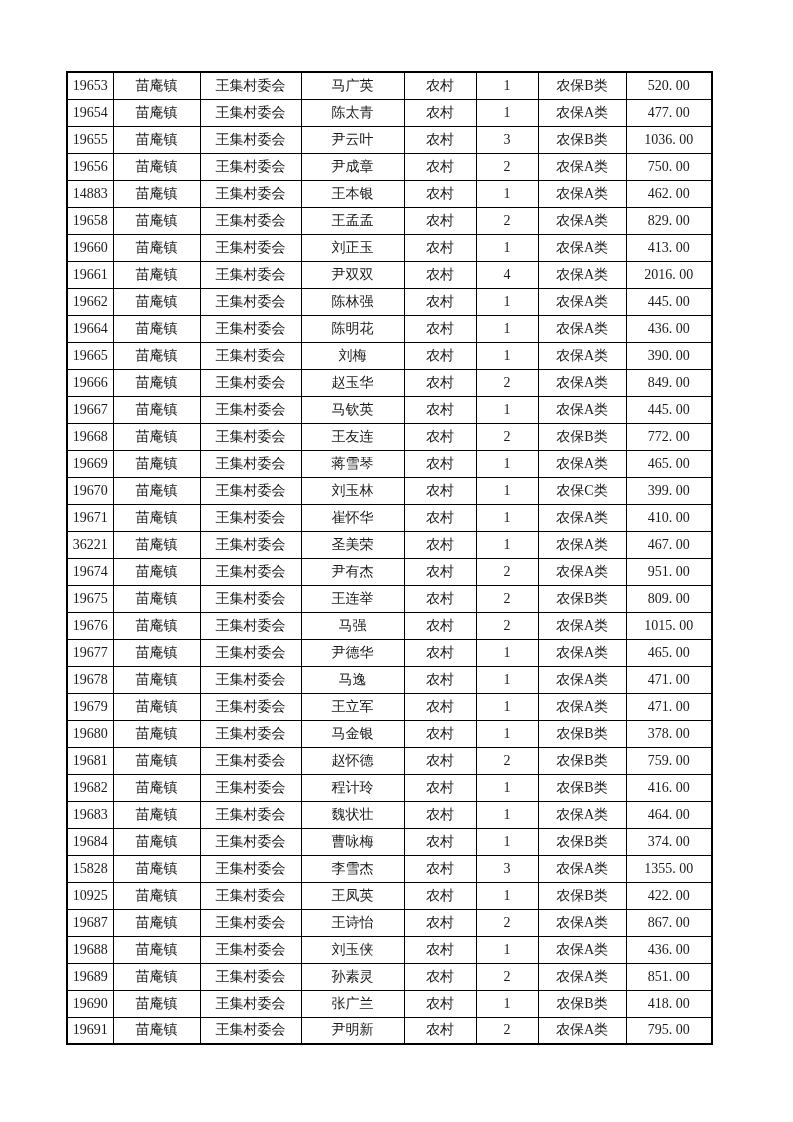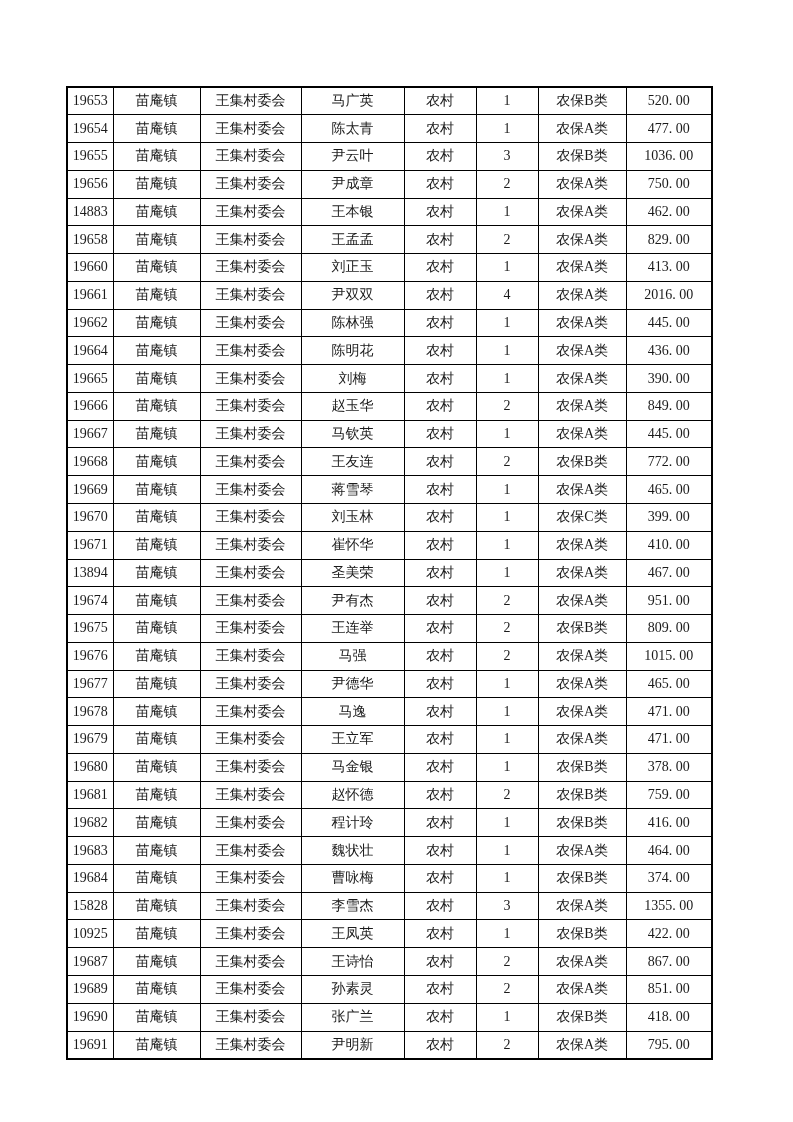--- a/index.html
+++ b/index.html
@@ -24,21 +24,20 @@
   }
   table.roster {
     position: absolute;
     left: 66px;
     top: 71px;
     width: 646px;
     height: 974px;
     border-collapse: collapse;
     table-layout: fixed;
     border: 2px solid #000000;
-    margin-top: 15px;
   }
   table.roster td {
     border: 1px solid #000000;
     text-align: center;
     vertical-align: middle;
     padding: 0;
     font-size: 14px;
     line-height: 1;
     color: #1a1a1a;
     white-space: nowrap;
@@ -236,21 +235,21 @@
           <td>19671</td>
           <td>苗庵镇</td>
           <td>王集村委会</td>
           <td>崔怀华</td>
           <td>农村</td>
           <td>1</td>
           <td>农保A类</td>
           <td>410. 00</td>
         </tr>
         <tr>
-          <td>13894</td>
+          <td>36221</td>
           <td>苗庵镇</td>
           <td>王集村委会</td>
           <td>圣美荣</td>
           <td>农村</td>
           <td>1</td>
           <td>农保A类</td>
           <td>467. 00</td>
         </tr>
         <tr>
           <td>19674</td>
@@ -384,20 +383,30 @@
         </tr>
         <tr>
           <td>19687</td>
           <td>苗庵镇</td>
           <td>王集村委会</td>
           <td>王诗怡</td>
           <td>农村</td>
           <td>2</td>
           <td>农保A类</td>
           <td>867. 00</td>
+        </tr>
+        <tr>
+          <td>19688</td>
+          <td>苗庵镇</td>
+          <td>王集村委会</td>
+          <td>刘玉侠</td>
+          <td>农村</td>
+          <td>1</td>
+          <td>农保A类</td>
+          <td>436. 00</td>
         </tr>
         <tr>
           <td>19689</td>
           <td>苗庵镇</td>
           <td>王集村委会</td>
           <td>孙素灵</td>
           <td>农村</td>
           <td>2</td>
           <td>农保A类</td>
           <td>851. 00</td>

